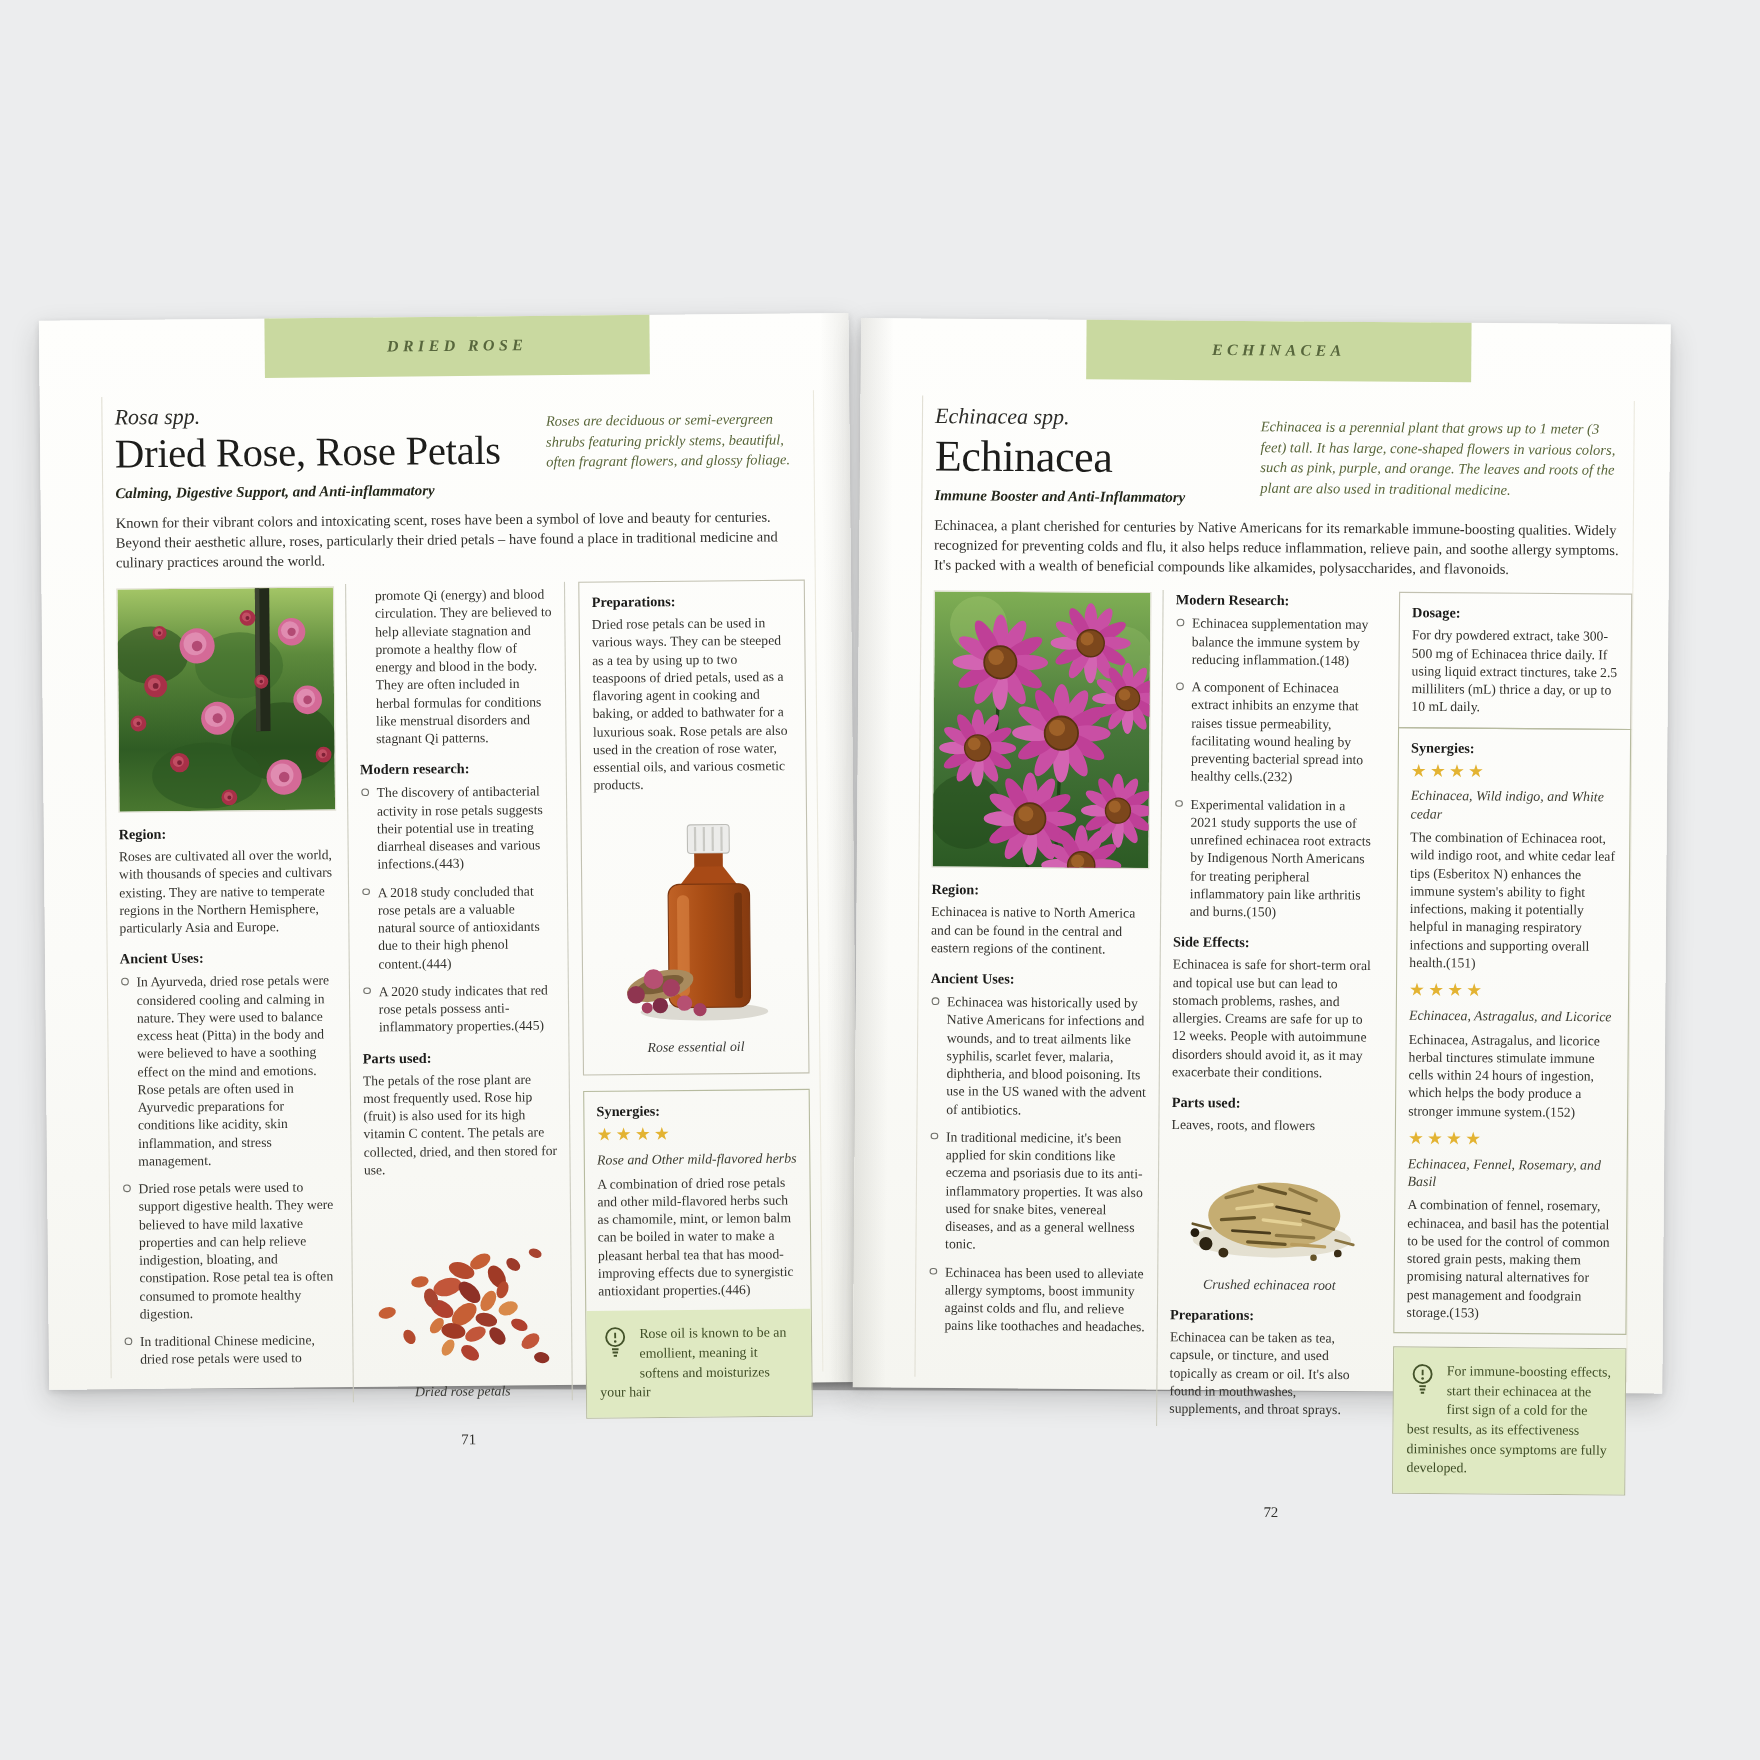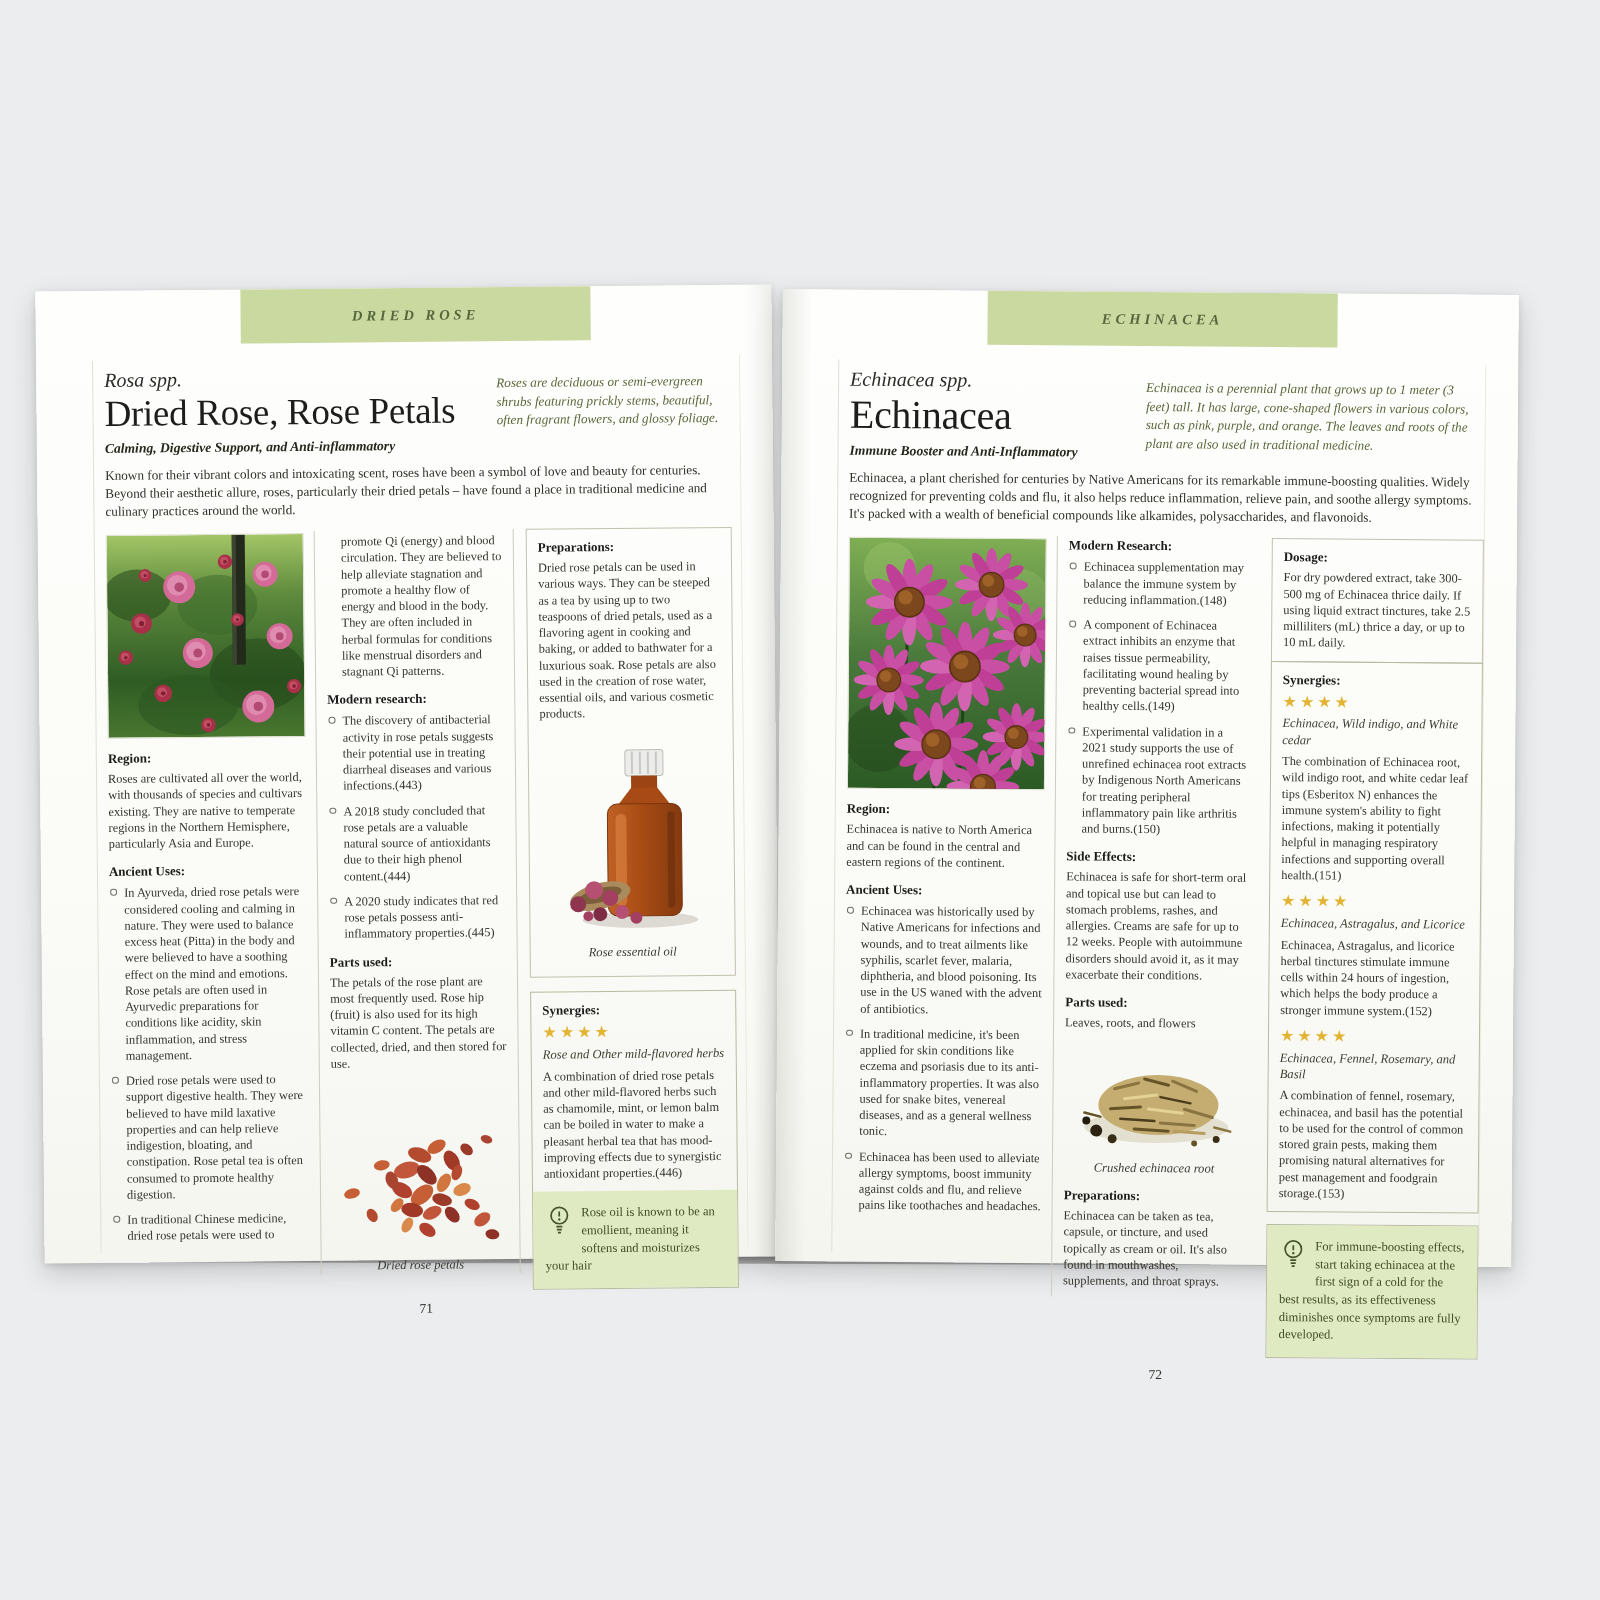--- a/index.html
+++ b/index.html
@@ -337,21 +337,21 @@
           <li>Echinacea was historically used by Native Americans for infections and wounds, and to treat ailments like syphilis, scarlet fever, malaria, diphtheria, and blood poisoning. Its use in the US waned with the advent of antibiotics.</li>
           <li>In traditional medicine, it's been applied for skin conditions like eczema and psoriasis due to its anti-inflammatory properties. It was also used for snake bites, venereal diseases, and as a general wellness tonic.</li>
           <li>Echinacea has been used to alleviate allergy symptoms, boost immunity against colds and flu, and relieve pains like toothaches and headaches.</li>
         </ul>
       </div>
 
       <div class="col c2">
         <div class="h" style="margin-top:0">Modern Research:</div>
         <ul class="blist">
           <li>Echinacea supplementation may balance the immune system by reducing inflammation.(148)</li>
-          <li>A component of Echinacea extract inhibits an enzyme that raises tissue permeability, facilitating wound healing by preventing bacterial spread into healthy cells.(149)</li>
+          <li>A component of Echinacea extract inhibits an enzyme that raises tissue permeability, facilitating wound healing by preventing bacterial spread into healthy cells.(232)</li>
           <li>Experimental validation in a 2021 study supports the use of unrefined echinacea root extracts by Indigenous North Americans for treating peripheral inflammatory pain like arthritis and burns.(150)</li>
         </ul>
         <div class="h">Side Effects:</div>
         <p>Echinacea is safe for short-term oral and topical use but can lead to stomach problems, rashes, and allergies. Creams are safe for up to 12 weeks. People with autoimmune disorders should avoid it, as it may exacerbate their conditions.</p>
         <div class="h">Parts used:</div>
         <p>Leaves, roots, and flowers</p>
         <div class="figure" style="margin-top:8px">
           <svg width="180" height="112" viewBox="0 0 180 112">
             <ellipse cx="92" cy="88" rx="72" ry="16" fill="#dcd6c2" opacity=".7"></ellipse>
             <ellipse cx="94" cy="66" rx="60" ry="30" fill="#c5ad72"></ellipse>
@@ -407,20 +407,20 @@
             <span class="bulb">
               <svg width="24" height="30" viewBox="0 0 24 30" fill="none" stroke="#44532a" stroke-width="1.7">
                 <circle cx="12" cy="10" r="8.2"></circle>
                 <line x1="12" y1="6" x2="12" y2="11"></line>
                 <circle cx="12" cy="14" r="1.2" fill="#44532a" stroke="none"></circle>
                 <line x1="9" y1="21" x2="15" y2="21"></line>
                 <line x1="9.5" y1="24" x2="14.5" y2="24"></line>
                 <line x1="10.5" y1="27" x2="13.5" y2="27"></line>
               </svg>
             </span>
-            <span>For immune-boosting effects, start taking echinacea at the first sign of a cold for the best results, as its effectiveness diminishes once symptoms are fully developed.</span>
+            <span>For immune-boosting effects, start their echinacea at the first sign of a cold for the best results, as its effectiveness diminishes once symptoms are fully developed.</span>
           </div>
         </div>
       </div>
     </div>
     <div class="pageno">72</div>
   </div>
 </div>
 
 </body></html>

